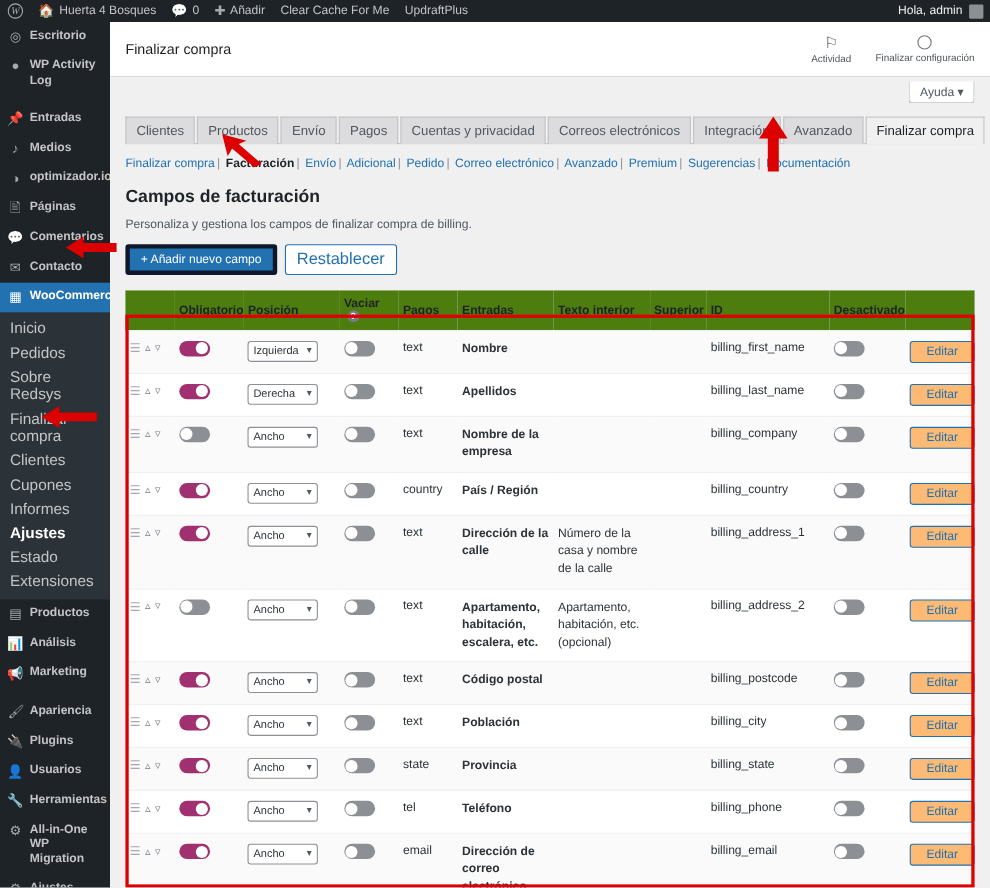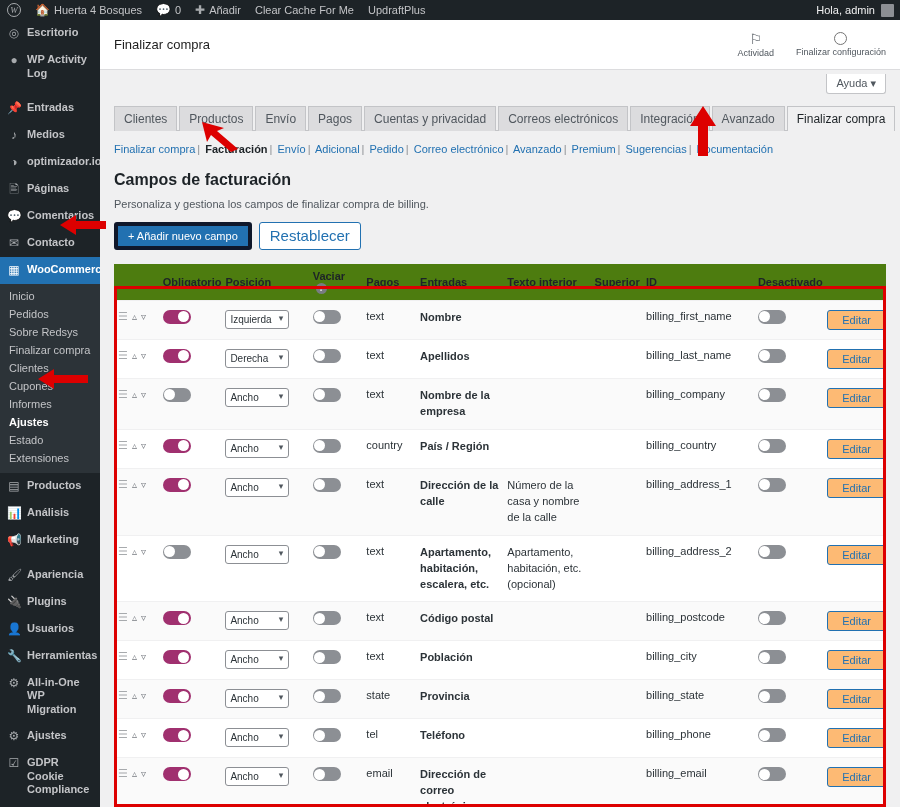--- a/index.html
+++ b/index.html
@@ -37,21 +37,21 @@
     display:flex; align-items:flex-start; gap:6px;
     padding:6px 7px 6px 7px; line-height:1.25; cursor:default;
     position:relative;
   }
   .menu-item .mi-ic { width:14px; flex:0 0 14px; text-align:center; font-size:12px; color:#a7aaad; line-height:1.25; }
   .menu-item .mi-lb { flex:1;font-weight:bold; }
   .menu-item.active { background:#2271b1; color:#fff; }
   .menu-item.active .mi-ic { color:#fff; }
   .menu-sep { height:8px; }
   .submenu { background:#2c3338; padding:3px 0 6px 0; }
-  .sub-item { padding:3px 7px 3px 9px; color:#c3c4c7; font-size:11px; }
+  .sub-item { padding:3px 7px 3px 9px; color:#c3c4c7; font-size:14px; }
   .sub-item.cur { color:#fff; font-weight:bold; }
 
   
   #content { position:absolute; top:20px; left:100px; width:800px; height:787px; background:#f0f0f1; overflow:hidden; }
 
   .wc-header {
     background:#fff; height:50px; border-bottom:1px solid #dcdcde;
     display:flex; align-items:center; padding:0 14px;
   }
   .wc-header-title { font-size:13px; color:#1e1e1e; }

